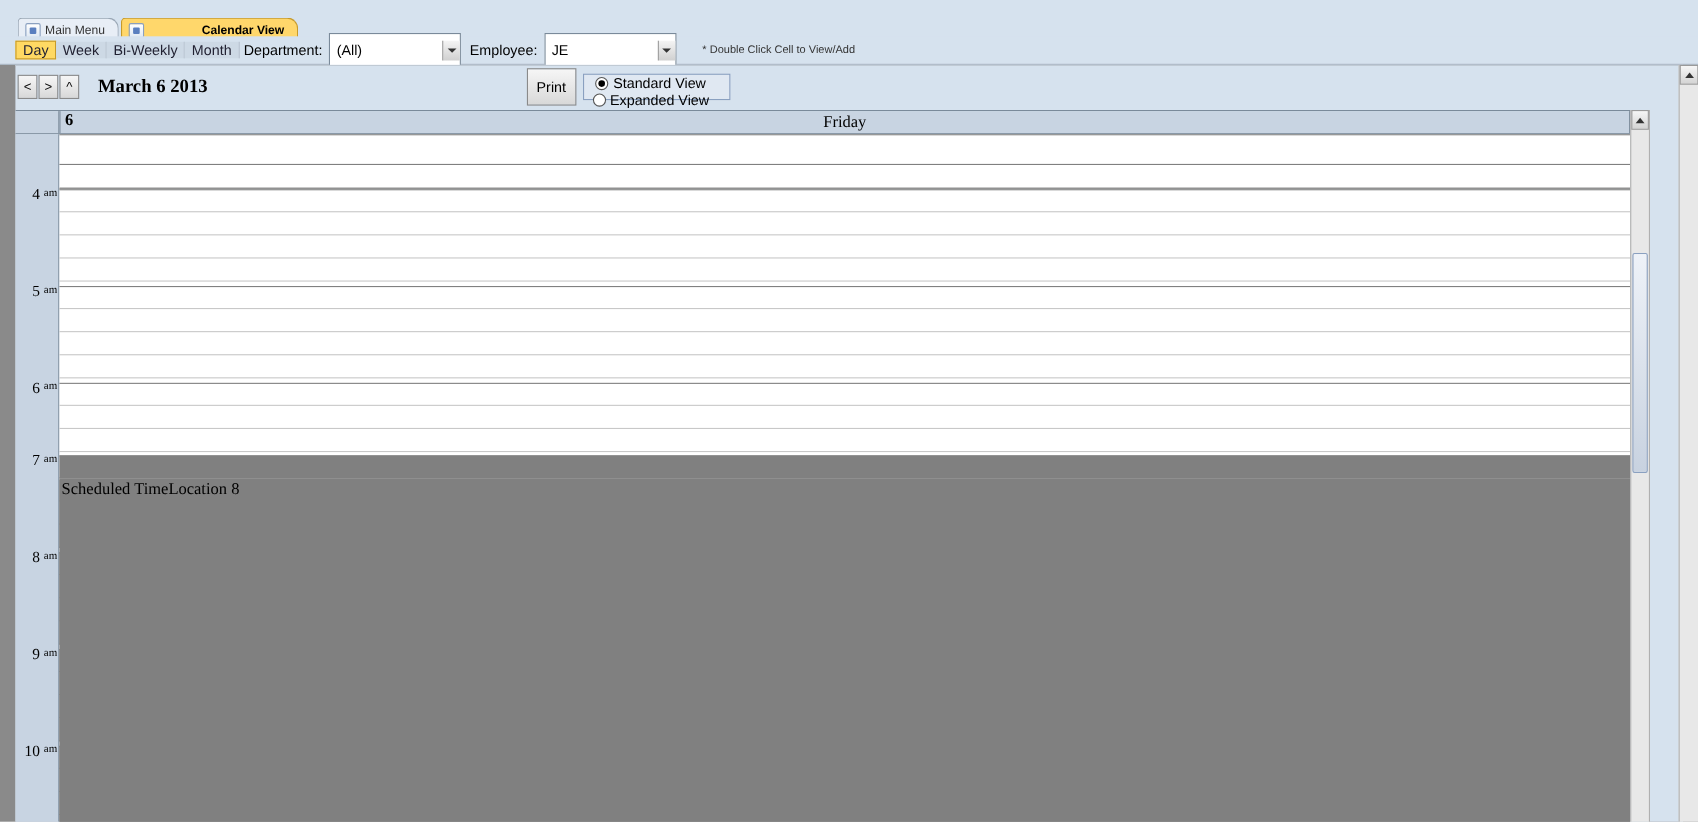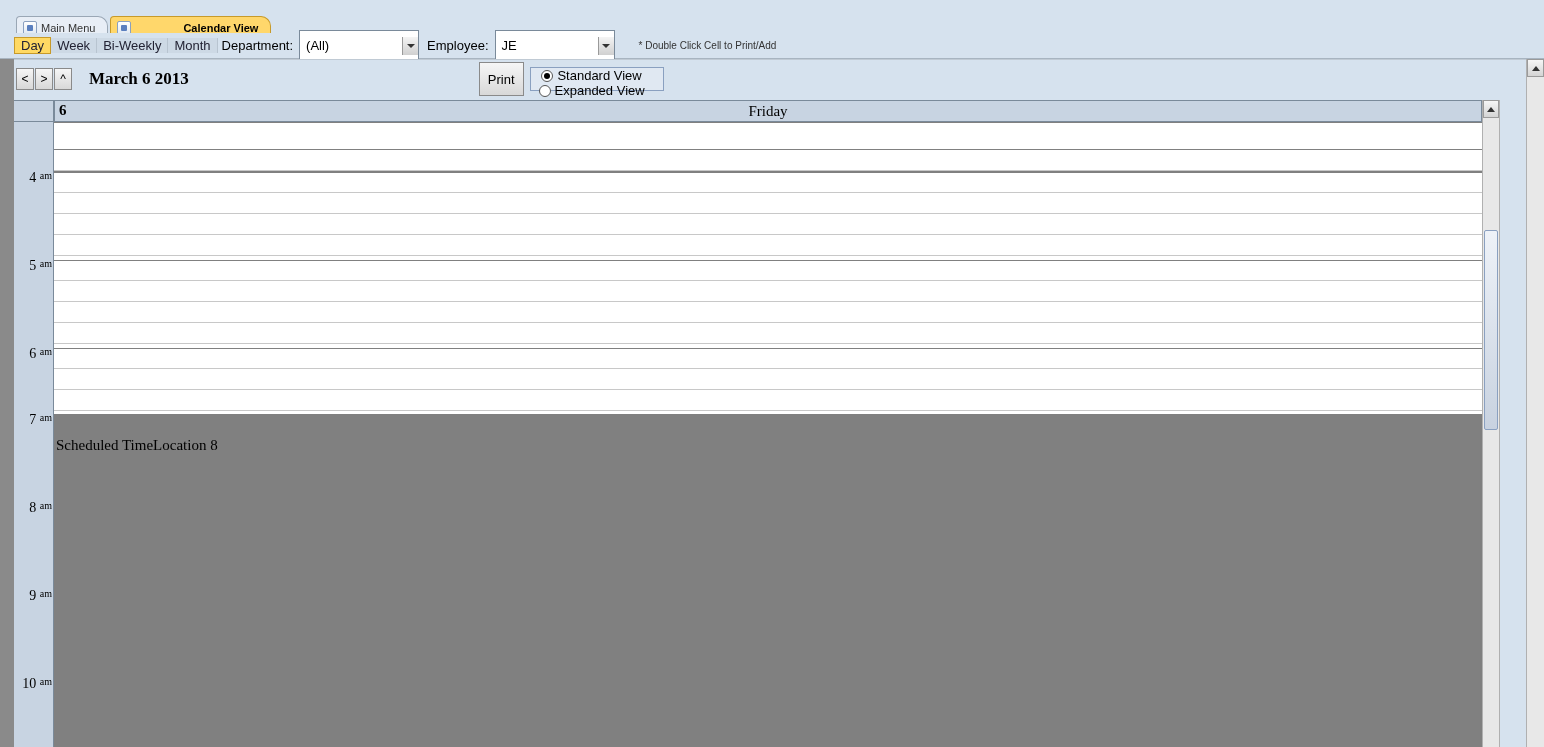--- a/index.html
+++ b/index.html
@@ -316,21 +316,21 @@
   <span class="filter-label">Department:</span>
   <div class="combo dept">
     <span>(All)</span>
     <span class="combo-btn"></span>
   </div>
   <span class="filter-label">Employee:</span>
   <div class="combo emp">
     <span>JE</span>
     <span class="combo-btn"></span>
   </div>
-  <span class="hint">* Double Click Cell to Print/Add</span>
+  <span class="hint">* Double Click Cell to View/Add</span>
 </div>
 
 <div class="content">
 
   <div class="navrow">
     <div class="navbtn">&lt;</div>
     <div class="navbtn">&gt;</div>
     <div class="navbtn">^</div>
     <div class="date-heading">March 6 2013</div>
 

